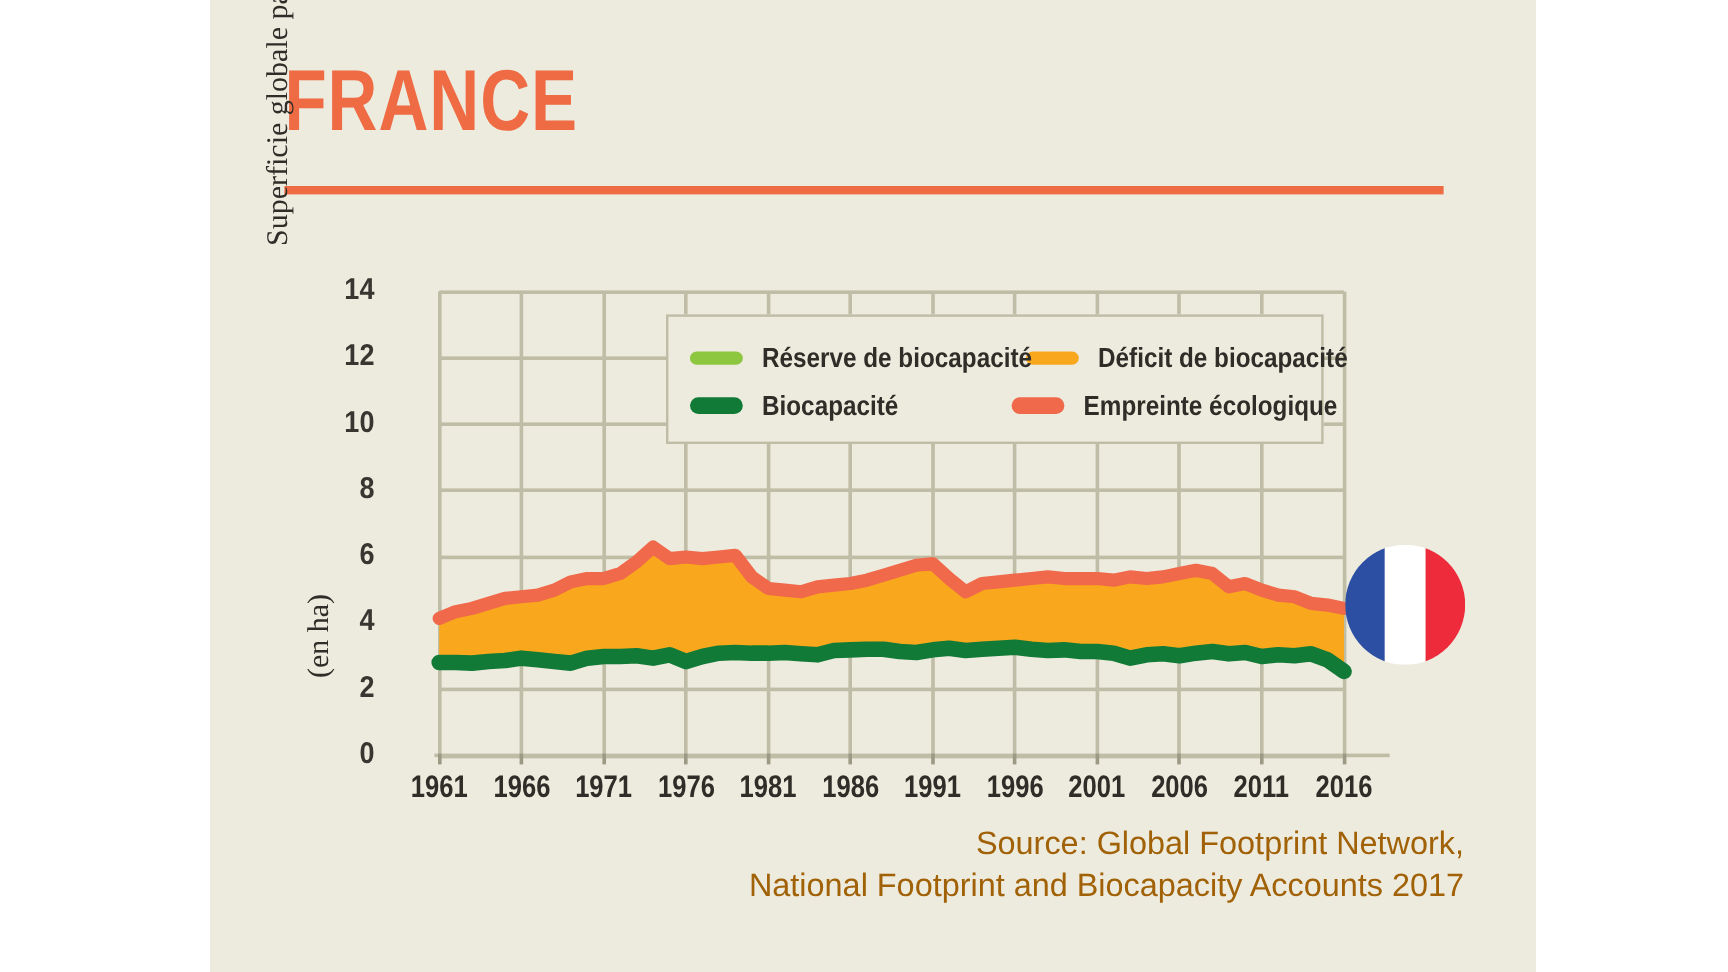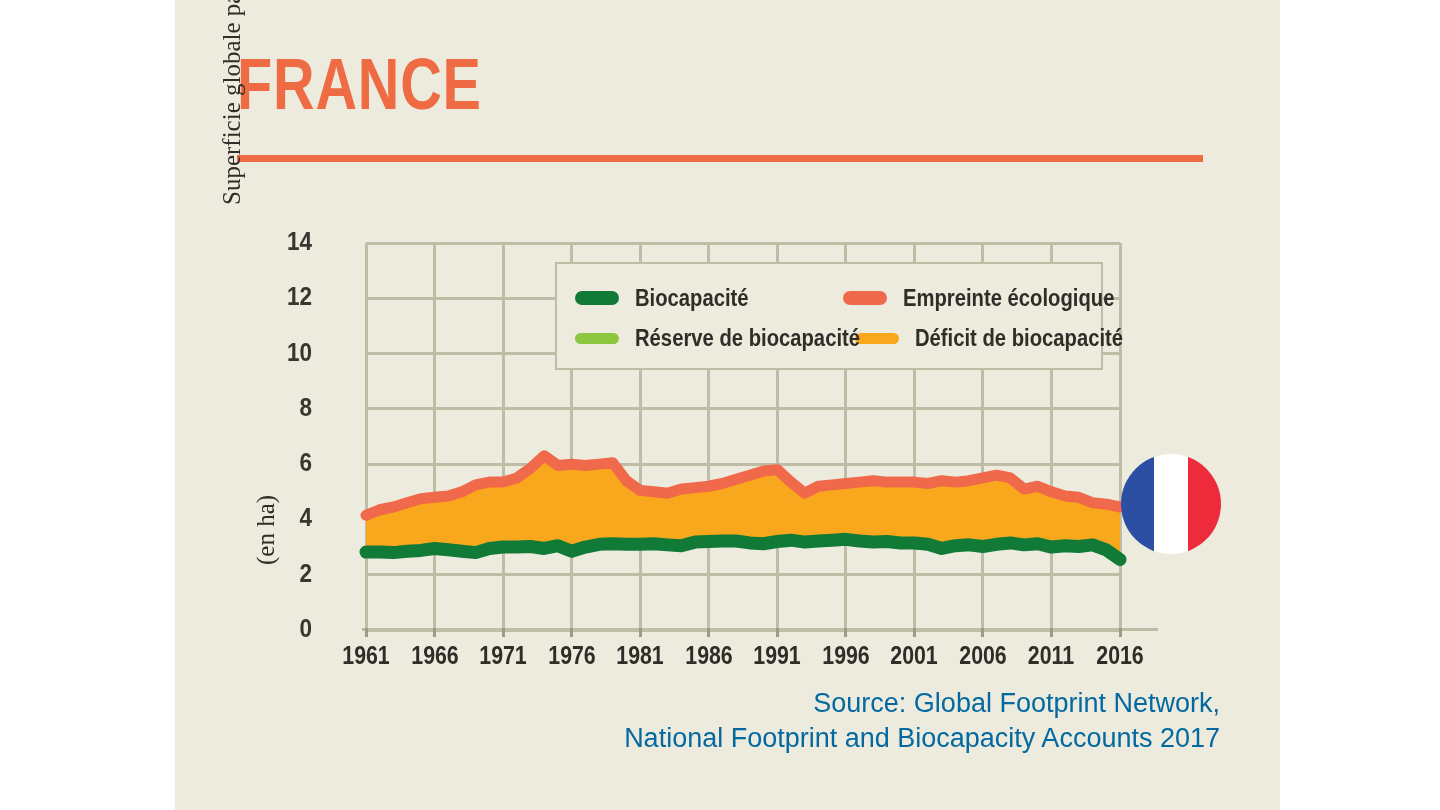--- a/index.html
+++ b/index.html
@@ -186,21 +186,21 @@
 
   
   #source {
     position: absolute;
     left: 480px; top: 686px;
     width: 740px;
     text-align: right;
     font-family: "Liberation Sans", sans-serif;
     font-size: 27px;
     line-height: 1.28;
-    color: #0369a1;
+    color: #a16207;
   }
   #source .line { display: block; }
 </style>
 </head>
 <body>
 
 <div id="slide">
 
   <div id="panel"></div>
 
@@ -277,36 +277,36 @@
       <div class="xtick-label" style="left: 937.909px;">2006</div>
       <div class="xtick-mark" style="left: 1049.95px;"></div>
       <div class="xtick-label" style="left: 1006.45px;">2011</div>
       <div class="xtick-mark" style="left: 1118.5px;"></div>
       <div class="xtick-label" style="left: 1075px;">2016</div>
     </div>
 
   <div id="legend">
     <div class="legend-row">
       <div class="legend-item col1">
+        <span class="swatch thin" style="background: rgb(141, 198, 63);"></span>
+        <span class="legend-text">Réserve de biocapacité</span>
+      </div>
+      <div class="legend-item col2">
+        <span class="swatch thin" style="background: rgb(249, 168, 30);"></span>
+        <span class="legend-text">Déficit de biocapacité</span>
+      </div>
+    </div>
+    <div class="legend-row">
+      <div class="legend-item col1">
         <span class="swatch" style="background: rgb(17, 122, 55);"></span>
         <span class="legend-text">Biocapacité</span>
       </div>
       <div class="legend-item col2">
         <span class="swatch" style="background: rgb(240, 105, 74);"></span>
         <span class="legend-text">Empreinte écologique</span>
-      </div>
-    </div>
-    <div class="legend-row">
-      <div class="legend-item col1">
-        <span class="swatch thin" style="background: rgb(141, 198, 63);"></span>
-        <span class="legend-text">Réserve de biocapacité</span>
-      </div>
-      <div class="legend-item col2">
-        <span class="swatch thin" style="background: rgb(249, 168, 30);"></span>
-        <span class="legend-text">Déficit de biocapacité</span>
       </div>
     </div>
   </div>
 
   <div id="flag">
     <div class="band blue"></div>
     <div class="band white"></div>
     <div class="band red"></div>
   </div>
 

